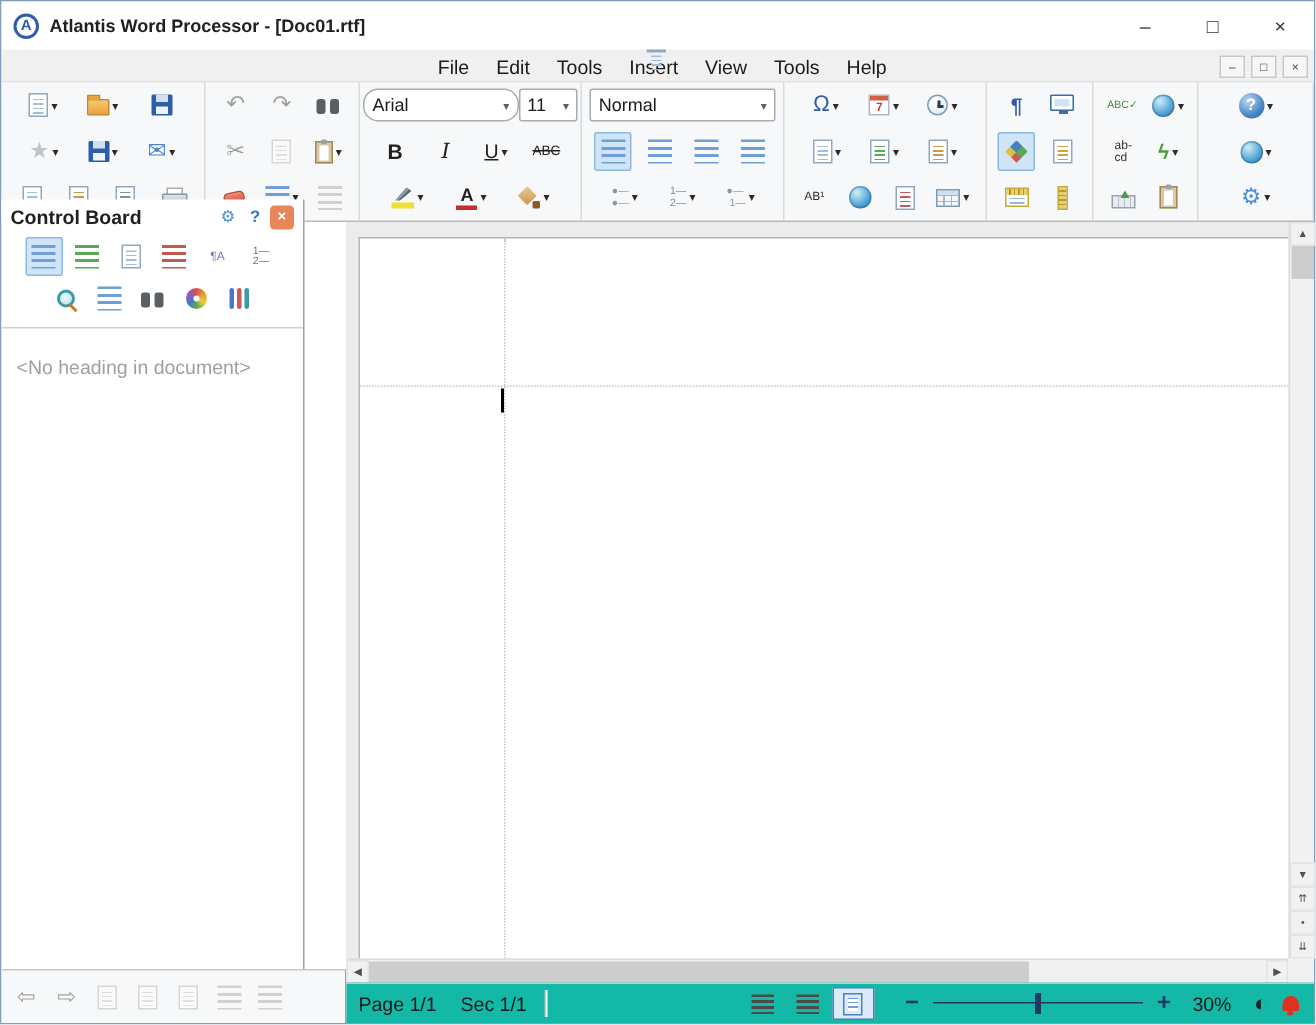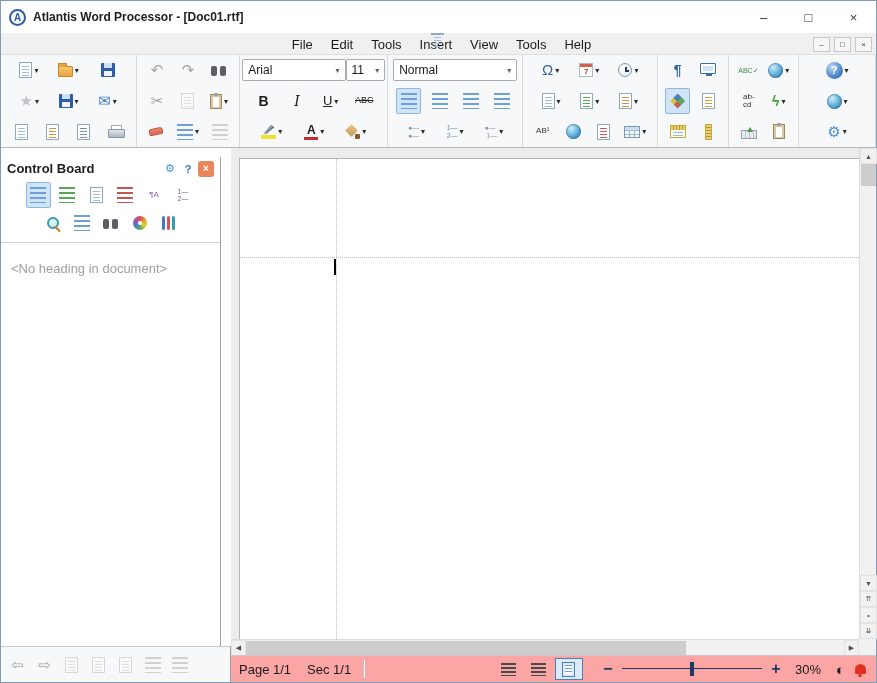--- a/index.html
+++ b/index.html
@@ -94,21 +94,21 @@
   .s-clip::after { content:""; position:absolute; left:2px; top:2px; right:2px; bottom:1px; background:#fff; }
   .s-mag { width:12px; height:12px; border:2px solid #3a9aa8; border-radius:50%; background:radial-gradient(circle at 40% 35%, #eafafa, #bfe0e8); }
   .s-mag::after { content:""; position:absolute; right:-4px; bottom:-3px; width:7px; height:2px; background:#c87828; transform:rotate(45deg); }
   .s-palette { width:14px; height:14px; border-radius:50%; background:conic-gradient(#d85050, #e8a030, #e8d040, #58a858, #4878c8, #9858b8, #d85050); }
   .s-palette::after { content:""; position:absolute; left:5px; top:5px; width:4px; height:4px; border-radius:50%; background:#fff; }
   .s-clips { width:3px; height:14px; border-radius:2px; background:#4878c8; box-shadow:5px 0 0 #c85a5a, 10px 0 0 #3a9aa8; margin-right:10px; }
   .s-bell { width:11px; height:10px; background:#e03020; border-radius:6px 6px 1px 1px; }
   .s-bell::after { content:""; position:absolute; left:3px; bottom:-3px; width:4px; height:3px; background:#e03020; border-radius:50%; }
 
   
-  .left-panel { position:absolute; left:0; top:156px; width:220px; bottom:36px; background:#fff; border-right:1px solid #a0a0a0; }
+  .left-panel { position:absolute; left:0; top:132px; width:202px; bottom:36px; background:#fff; border-right:1px solid #a0a0a0; }
   .cb-header { height:23px; display:flex; align-items:center; padding:0 6px; }
   .cb-title { font-weight:700; font-size:13px; flex:1; }
   .cb-hbtn { width:16px; height:16px; display:flex; align-items:center; justify-content:center; font-size:11px; margin-left:2px; }
   .cb-gear { color:#4a90d9; } .cb-help { color:#2e7ac8; font-weight:700; }
   .cb-close { background:#e8865a; color:#fff; border-radius:3px; font-size:10px; font-weight:700; }
   .cb-icons { border-bottom:1px solid #d0d0d0; padding:2px 4px 6px; }
   .cb-row { display:flex; justify-content:center; gap:4px; }
   .cb-row + .cb-row { margin-top:2px; }
   .no-heading { color:#a0a0a0; font-size:13px; padding:18px 0 0 10px; }
 
@@ -128,21 +128,21 @@
   .vscroll { position:absolute; right:0; top:0; width:17px; bottom:16px; background:#f1f1f1; border-left:1px solid #dcdcdc; display:flex; flex-direction:column; }
   .hscroll { position:absolute; left:0; right:17px; bottom:0; height:16px; background:#f1f1f1; border-top:1px solid #dcdcdc; display:flex; }
   .corner { position:absolute; right:0; bottom:0; width:17px; height:16px; background:#f1f1f1; }
   .sb-btn { width:17px; height:16px; flex:0 0 auto; display:flex; align-items:center; justify-content:center; font-size:7px; color:#505050; background:#f1f1f1; border:1px solid #e3e3e3; }
   .hscroll .sb-btn { width:15px; height:16px; }
   .v-thumb { width:15px; height:22px; margin:0 1px; background:#cdcdcd; flex:0 0 auto; }
   .h-thumb { height:14px; margin-top:1px; width:440px; background:#cdcdcd; flex:0 0 auto; }
   .v-space { flex:1; } .h-space { flex:1; }
 
   
-  .statusbar { position:absolute; left:230px; right:0; bottom:0; height:27px; background:#fca5a5; border-top:1px solid #c8c8c8; display:flex; align-items:center; font-size:13px; color:#1a1a1a; }
+  .statusbar { position:absolute; left:230px; right:0; bottom:0; height:27px; background:#14b8a6; border-top:1px solid #c8c8c8; display:flex; align-items:center; font-size:13px; color:#1a1a1a; }
   .sb-text { padding:0 8px; }
   .sb-div { width:1px; height:18px; background:#c4c4c4; box-shadow:1px 0 0 #fff; margin:0 4px; }
   .view-btn { width:28px; height:22px; display:flex; align-items:center; justify-content:center; border:1px solid transparent; margin:0 1px; }
   .view-btn.sel { border-color:#4a7fc0; background:#dcebf8; }
   .v-lines { width:15px; height:13px; color:#4a4a4a; background:repeating-linear-gradient(to bottom, currentColor 0 2px, transparent 2px 4px); }
   .v-page { width:13px; height:15px; border:1px solid #4a7fc0; background:repeating-linear-gradient(to bottom, #6f9fd8 0 1px, transparent 1px 3px) content-box; padding:2px; background-color:#fff; }
   .zoom-wrap { display:flex; align-items:center; margin-left:14px; }
   .zoom-btn { color:#1f3864; font-size:16px; font-weight:700; width:20px; text-align:center; }
   .zoom-track { position:relative; width:140px; height:14px; margin:0 4px; }
   .zoom-track::before { content:""; position:absolute; left:0; right:0; top:6px; height:1px; background:#1f3864; }
@@ -260,21 +260,21 @@
             <span class="shape s-lines"></span>
             <span class="drop">▾</span>
           </div>
           <div class="tbtn dis">
             <span class="shape s-lines"></span>
           </div>
         </div>
       </div>
       <div class="tb-group" style="width: 148px;">
         <div class="tb-row">
-          <div class="tbtn combo" style="width: 104px;">
+          <div class="tbtn combo" style="width: 104px; border-radius: 10px;">
             <span>Arial</span>
             <span class="carr">▾</span>
           </div>
           <div class="tbtn combo" style="width: 40px;">
             <span>11</span>
             <span class="carr">▾</span>
           </div>
         </div>
         <div class="tb-row">
           <div class="tbtn">

